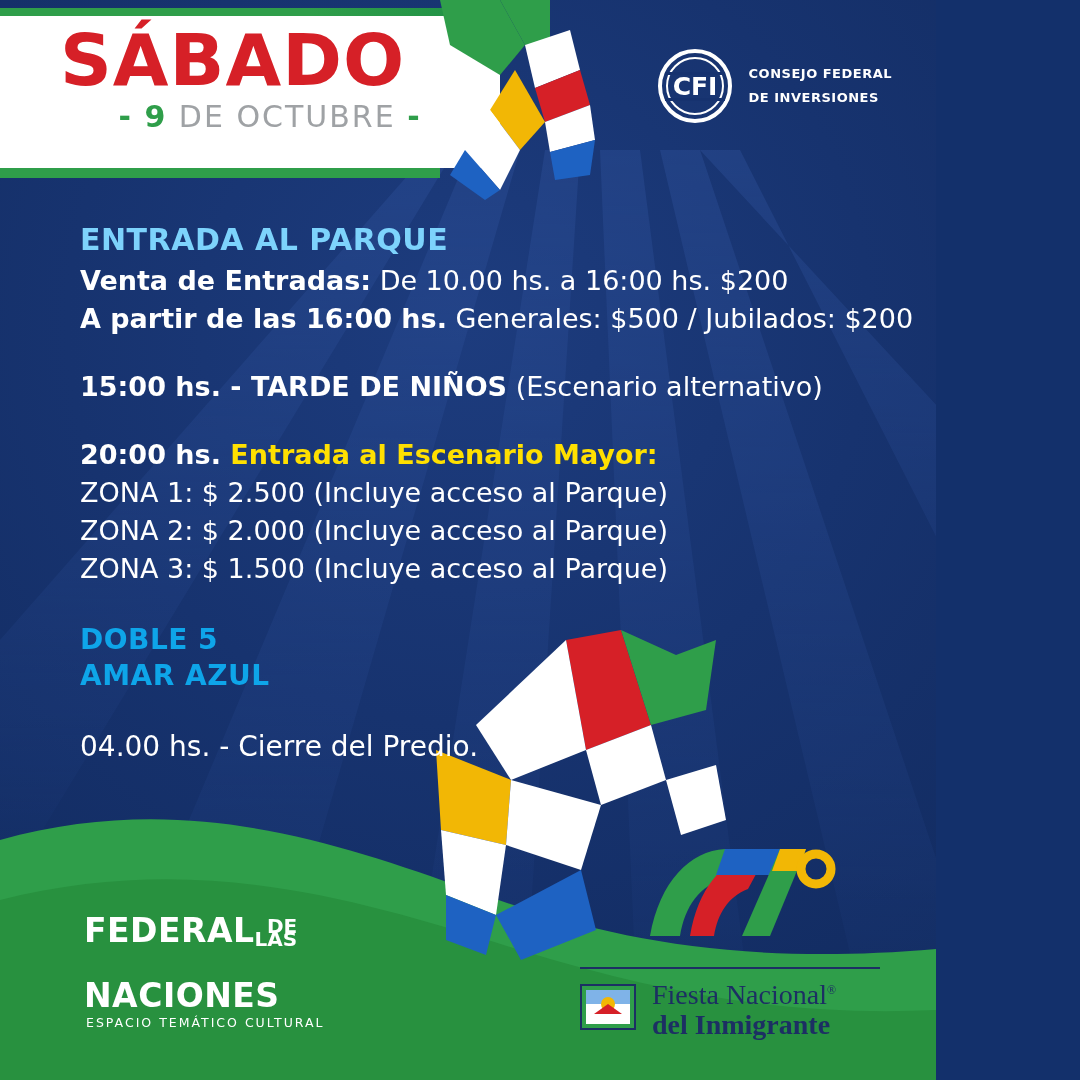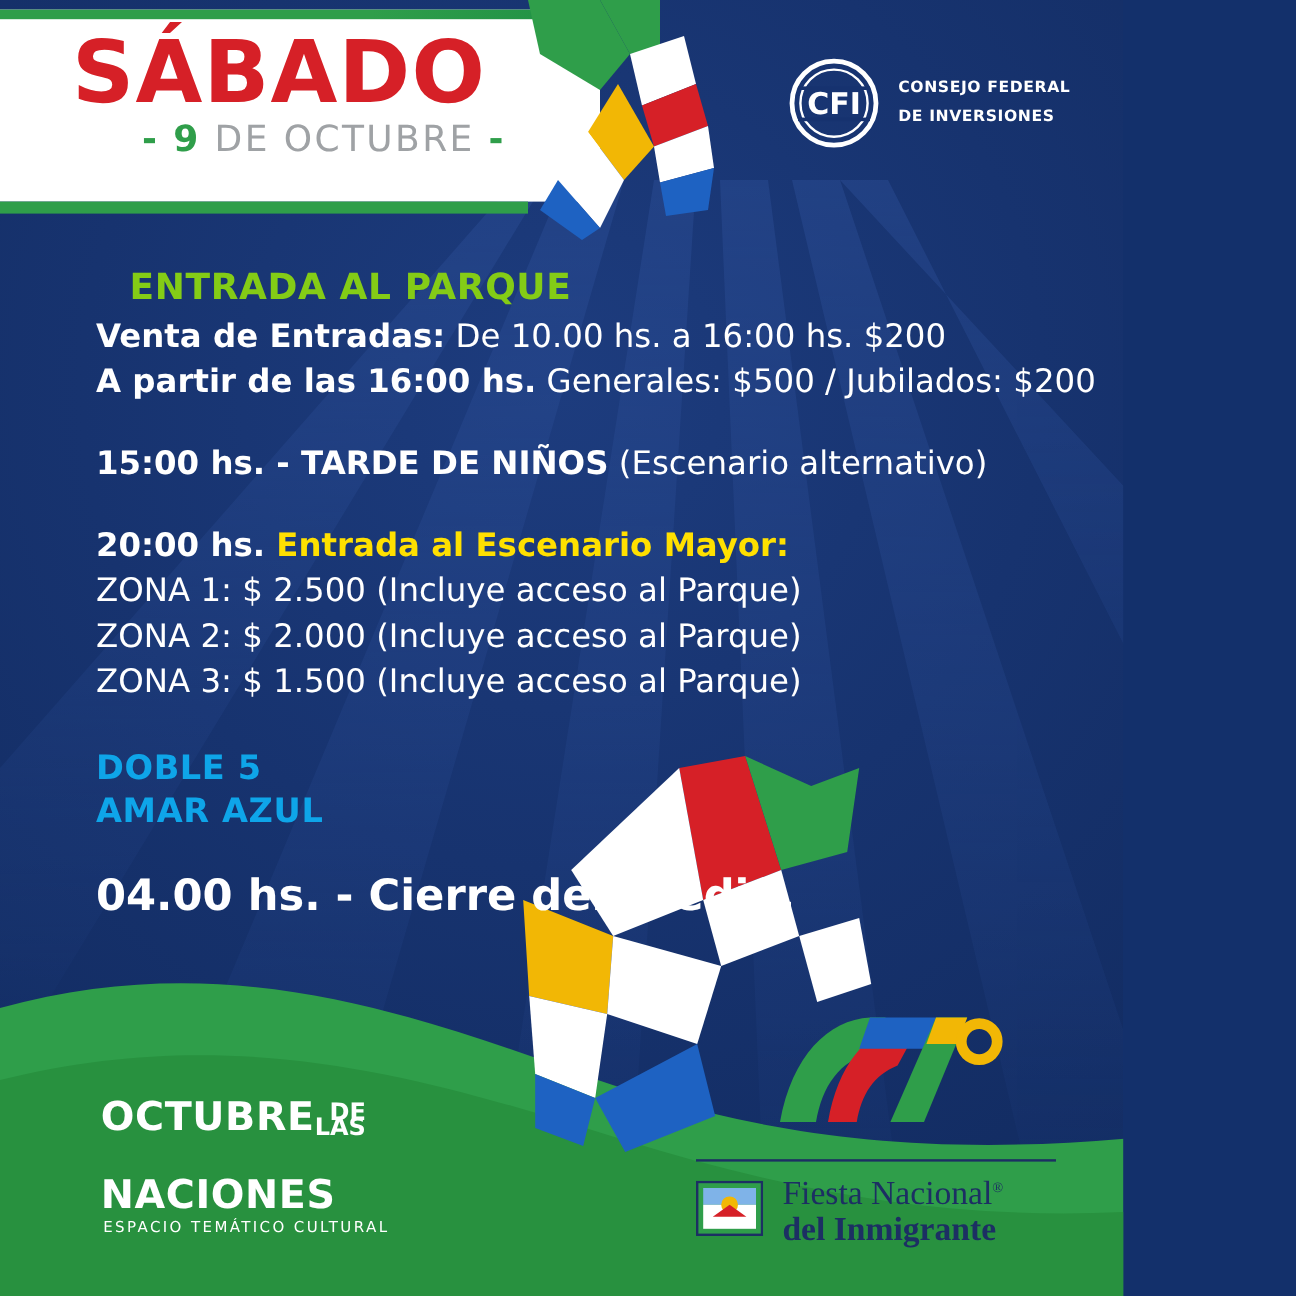--- a/index.html
+++ b/index.html
@@ -149,23 +149,22 @@
     font-family: "DejaVu Sans", sans-serif;
     font-size: 27px;
     line-height: 38px;
     color: #ffffff;
     white-space: nowrap;
   }
   .line.head {
     font-weight: bold;
     font-size: 30px;
     line-height: 44px;
-    color: #84cc16;
+    color: #7dd3fc;
     letter-spacing: 0.5px;
-    margin-left: 28px;
   }
   .b {
     font-weight: bold;
   }
   .yellow-b {
     color: #ffe000;
     font-weight: bold;
   }
   .gap-md { height: 30px; }
   .gap-lg { height: 34px; }
@@ -174,22 +173,22 @@
     font-size: 28px;
     line-height: 36px;
     color: #0ea5e9;
     letter-spacing: 0.5px;
   }
   .line.zona {
     font-size: 27px;
     line-height: 38px;
   }
   .line.closing {
-    font-weight: bold;
-    font-size: 36px;
+    font-weight: normal;
+    font-size: 28px;
     line-height: 38px;
   }
 
   
   .wave {
     position: absolute;
     left: 0;
     bottom: 0;
     width: 1080px;
     height: 300px;
@@ -393,21 +392,21 @@
     <path d="M250 150 L300 135 L310 190 L265 205 Z" fill="#ffffff"></path>
   </svg>
 
   <svg class="wave" viewBox="0 0 1080 300" preserveAspectRatio="none">
     <path d="M0 60 C180 10 330 60 470 110 C620 165 790 200 1080 150 L1080 300 L0 300 Z" fill="#2f9e4a"></path>
     <path d="M0 120 C200 70 360 120 520 170 C700 225 860 250 1080 215 L1080 300 L0 300 Z" fill="#28913f"></path>
   </svg>
 
   <div class="parque-logo">
     <div class="pl-row1">
-      <span>OCTUBRE</span><span class="small"><span style="display:block">DE</span><span style="display:block">LAS</span></span>
+      <span>FEDERAL</span><span class="small"><span style="display:block">DE</span><span style="display:block">LAS</span></span>
     </div>
     <div class="pl-row2">NACIONES</div>
     <div class="pl-row3">ESPACIO TEMÁTICO CULTURAL</div>
   </div>
 
   <div class="fiesta">
     <div class="fiesta-mark">
       <svg width="220" height="120" viewBox="0 0 220 120">
         <path d="M20 95 C30 40 60 10 95 8 L108 8 L95 38 C70 44 55 65 50 95 Z" fill="#2f9e4a"></path>
         <path d="M60 95 C68 48 92 20 120 14 L132 22 L118 48 C98 56 88 72 84 95 Z" fill="#d62027"></path>

